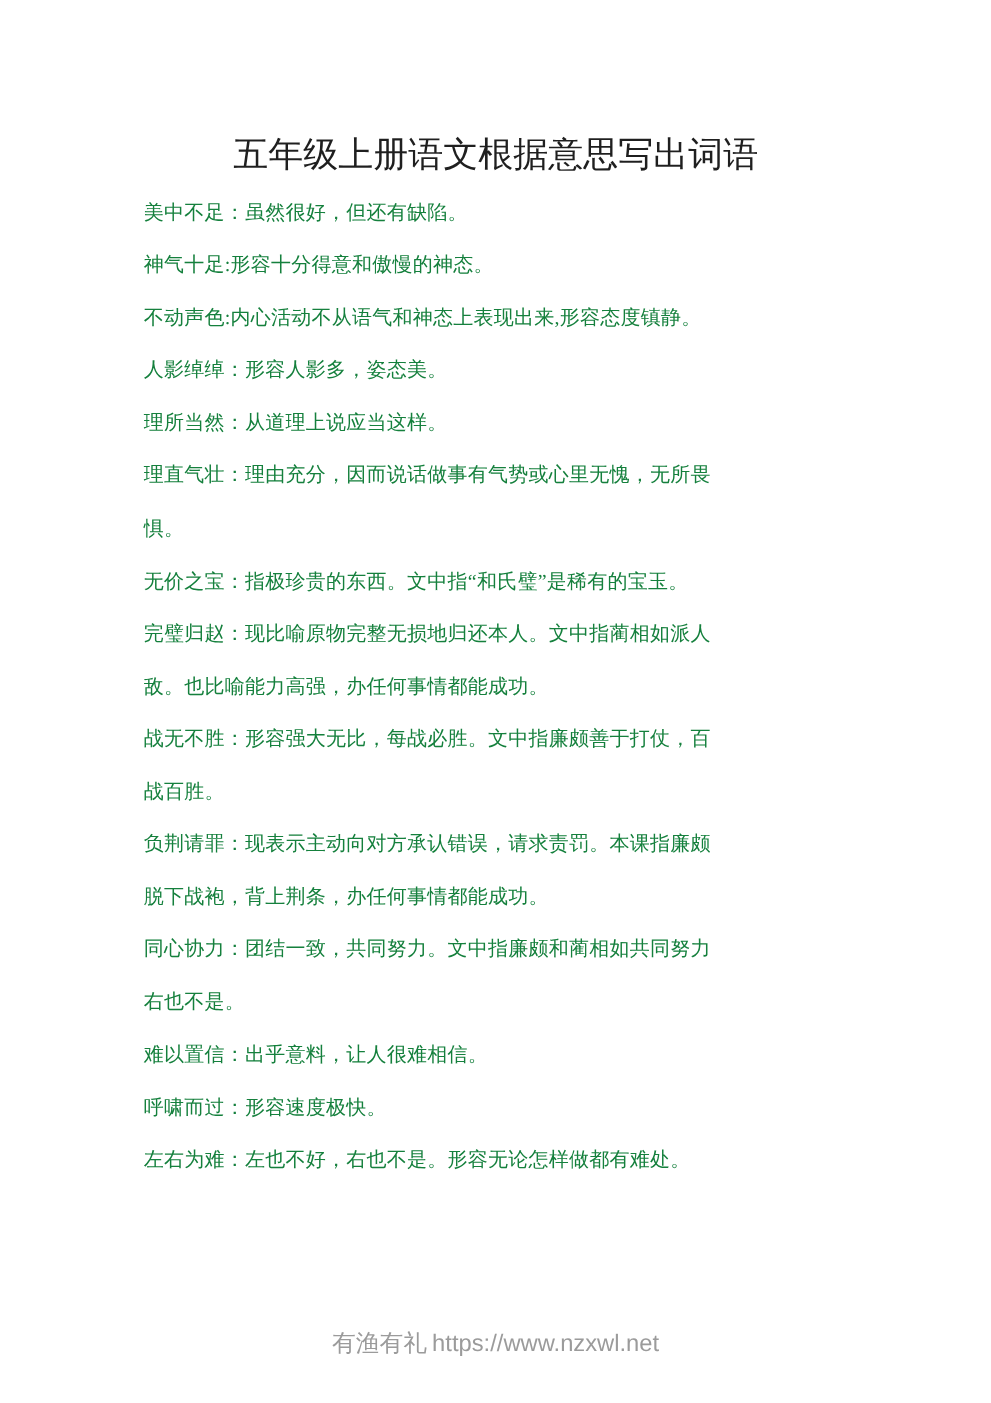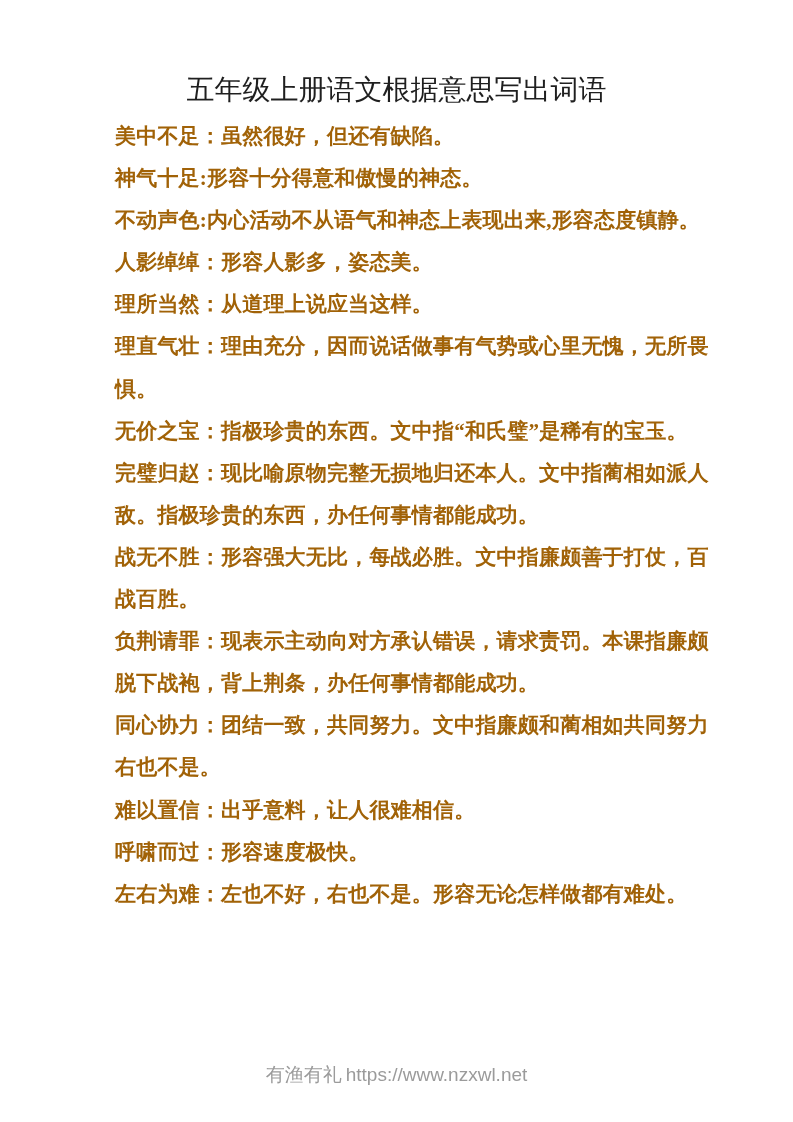--- a/index.html
+++ b/index.html
@@ -15,41 +15,40 @@
     font-family: "Liberation Serif", "DejaVu Serif", serif;
   }
   .page {
     width: 793px;
     height: 1122px;
     background: #ffffff;
     position: relative;
   }
   .title {
     margin: 0;
-    padding-top: 73px;
+    padding-top: 108px;
     text-align: center;
     font-size: 28px;
     line-height: 34px;
     font-weight: 400;
     color: #1f1f1f;
     font-family: "Liberation Serif", "DejaVu Serif", serif;
   }
   .content {
     margin-top: 8px;
     padding-left: 115px;
     padding-right: 20px;
   }
   .line {
     height: 42.1px;
     line-height: 42.1px;
-    font-size: 21px;
-    color: #a16207;
+    font-size: 16px;
+    color: #15803d;
     white-space: nowrap;
     letter-spacing: 0.2px;
-    font-weight: bold;
   }
   .footer {
     position: absolute;
     left: 0;
     right: 0;
     top: 1062px;
     text-align: center;
     font-family: "Liberation Sans", "DejaVu Sans", sans-serif;
     font-size: 19px;
     color: #9b9b9b;
@@ -68,21 +67,21 @@
   <div class="content">
     <div class="line">美中不足：虽然很好，但还有缺陷。</div>
     <div class="line">神气十足:形容十分得意和傲慢的神态。</div>
     <div class="line">不动声色:内心活动不从语气和神态上表现出来,形容态度镇静。</div>
     <div class="line">人影绰绰：形容人影多，姿态美。</div>
     <div class="line">理所当然：从道理上说应当这样。</div>
     <div class="line">理直气壮：理由充分，因而说话做事有气势或心里无愧，无所畏</div>
     <div class="line">惧。</div>
     <div class="line">无价之宝：指极珍贵的东西。文中指“和氏璧”是稀有的宝玉。</div>
     <div class="line">完璧归赵：现比喻原物完整无损地归还本人。文中指蔺相如派人</div>
-    <div class="line">敌。指极珍贵的东西，办任何事情都能成功。</div>
+    <div class="line">敌。也比喻能力高强，办任何事情都能成功。</div>
     <div class="line">战无不胜：形容强大无比，每战必胜。文中指廉颇善于打仗，百</div>
     <div class="line">战百胜。</div>
     <div class="line">负荆请罪：现表示主动向对方承认错误，请求责罚。本课指廉颇</div>
     <div class="line">脱下战袍，背上荆条，办任何事情都能成功。</div>
     <div class="line">同心协力：团结一致，共同努力。文中指廉颇和蔺相如共同努力</div>
     <div class="line">右也不是。</div>
     <div class="line">难以置信：出乎意料，让人很难相信。</div>
     <div class="line">呼啸而过：形容速度极快。</div>
     <div class="line">左右为难：左也不好，右也不是。形容无论怎样做都有难处。</div>
   </div>

